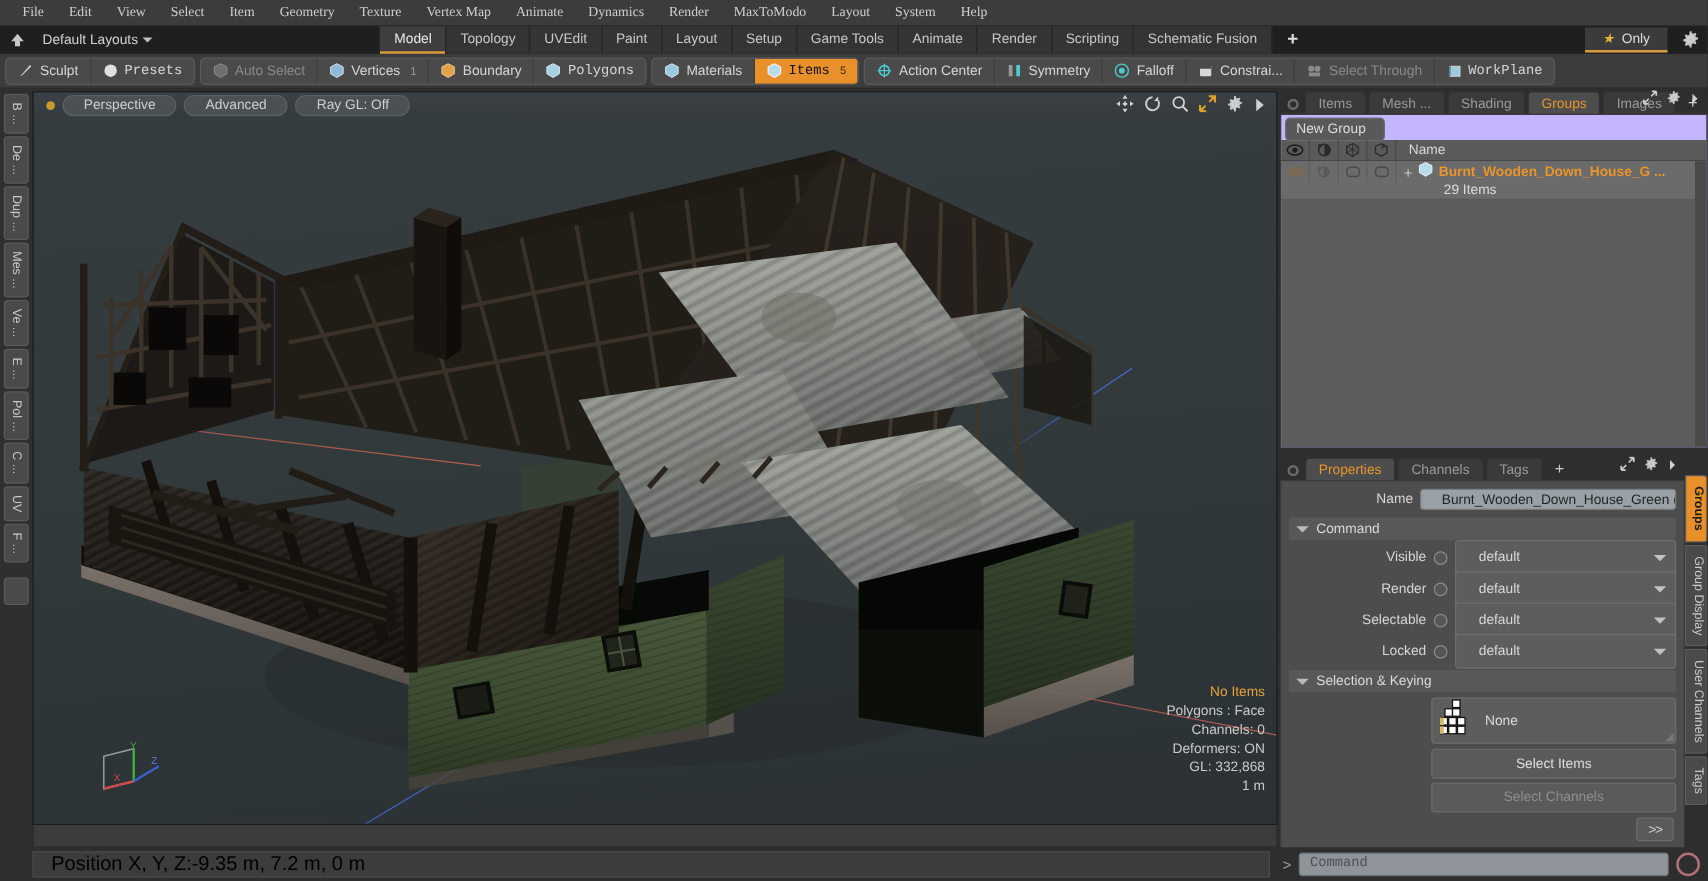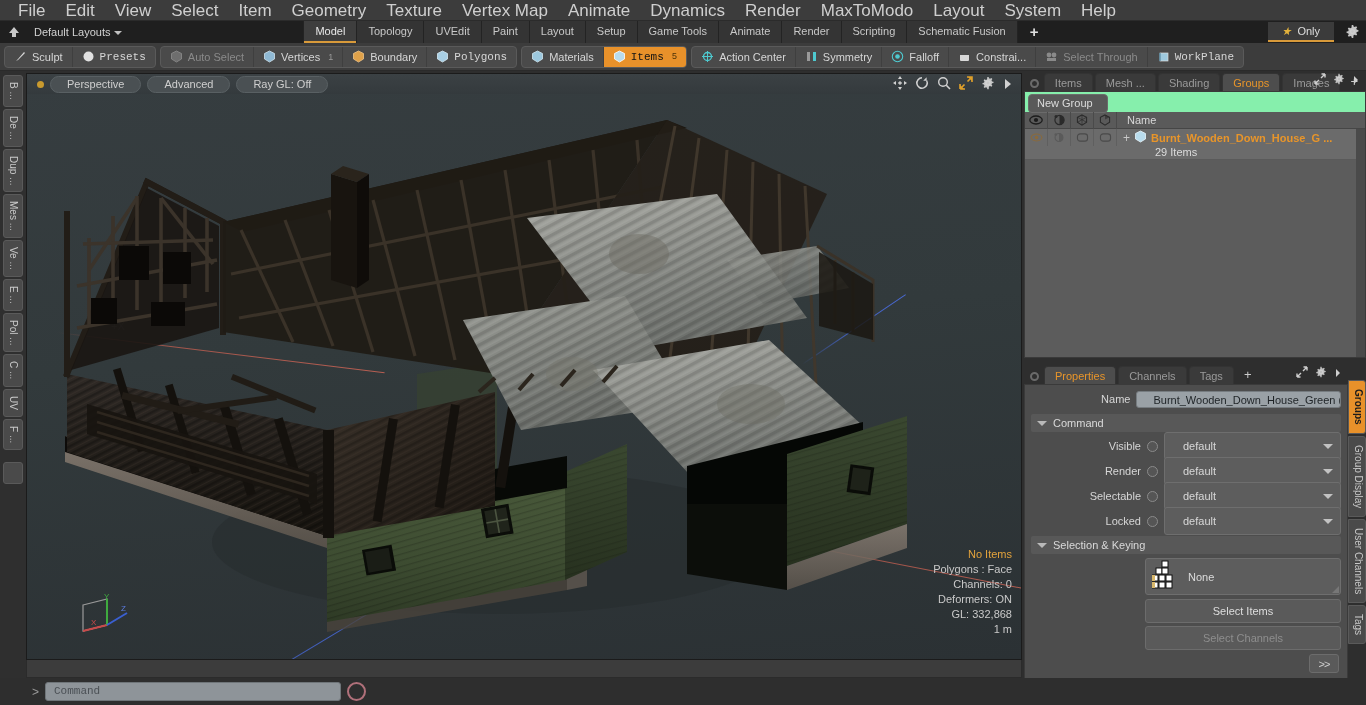--- a/index.html
+++ b/index.html
@@ -11,22 +11,22 @@
     -webkit-font-smoothing: antialiased;
   }
   body { display: flex; flex-direction: column; }
 
   
   .menubar {
     height: 21px; background: #3c3c3c; display: flex; align-items: center;
     padding-left: 8px; flex: 0 0 21px; border-bottom: 1px solid #2b2b2b;
   }
   .menubar .mi {
-    font-size: 17px; color: #cfcfcf; padding: 0 10px; line-height: 21px;
-    white-space: nowrap; cursor: default;
+    font-size: 11px; color: #cfcfcf; padding: 0 10px; line-height: 21px;
+    white-space: nowrap; cursor: default; font-family: Liberation Serif, serif;
   }
 
   
   .layoutbar {
     height: 22px; background: #1f1f1f; display: flex; align-items: center;
     flex: 0 0 22px; padding-left: 4px; position: relative;
   }
   .home-ico { width: 16px; height: 16px; position: relative; margin: 0 6px 0 2px; }
   .home-ico svg { display:block; }
   .layout-name {
@@ -157,21 +157,21 @@
   .ptabbar .knob { width:9px; height:9px; border-radius:50%; border:2px solid #6a6a6a; margin: 0 5px 3px 2px; }
   .ptab {
     font-size:11px; color:#9a9a9a; padding: 0 10px; line-height:18px; height:18px;
     background:#3a3a3a; border-top-left-radius:4px; border-top-right-radius:4px;
     border:1px solid #333; border-bottom:none; margin-right:2px; white-space:nowrap;
   }
   .ptab.active { background:#4d4d4d; color:#e8952a; }
   .ptab-plus { color:#ccc; font-size:13px; padding: 0 8px; line-height:18px; }
   .ptab-icons { position:absolute; right:6px; bottom:2px; display:flex; align-items:center; gap:7px; }
 
-  .panelbody { background:#86efac; border:1px solid #3a3a3a; }
+  .panelbody { background:#c4b5fd; border:1px solid #3a3a3a; }
 
   .newgroup-row { height:20px; display:flex; align-items:center; padding: 3px 0 0 3px; }
   .newgroup-btn {
     font-size:11px; color:#dcdcdc; background:#595959; border:1px solid #6b6b6b;
     border-radius:4px; padding: 1px 14px 2px 8px; line-height:14px;
   }
 
   .listhdr { height:17px; background:#5a5a5a; display:flex; align-items:center; border-bottom:1px solid #464646; }
   .lh-cell { width:23px; display:flex; align-items:center; justify-content:center; border-right:1px solid #4a4a4a; height:17px; }
   .lh-name { flex:1 1 auto; font-size:11px; color:#d8d8d8; padding-left:10px; }
@@ -972,18 +972,22 @@
         <div class="prail-tab">Group Display</div>
         <div class="prail-tab">User Channels</div>
         <div class="prail-tab">Tags</div>
       </div>
     </div>
   </div>
 </div>
 
 <div class="bottombar">
   <div class="bb-left"></div>
+  <div class="bb-pos">
+    <span class="lbl">Position X, Y, Z:</span>
+    <span class="val">-9.35 m, 7.2 m, 0 m</span>
+  </div>
   <div class="bb-cmd">
     <span class="cmd-arrow">&gt;</span>
     <div class="cmd-input" placeholder="Command">Command</div>
     <div class="cmd-circle"></div>
   </div>
 </div>
 
 </body></html>

